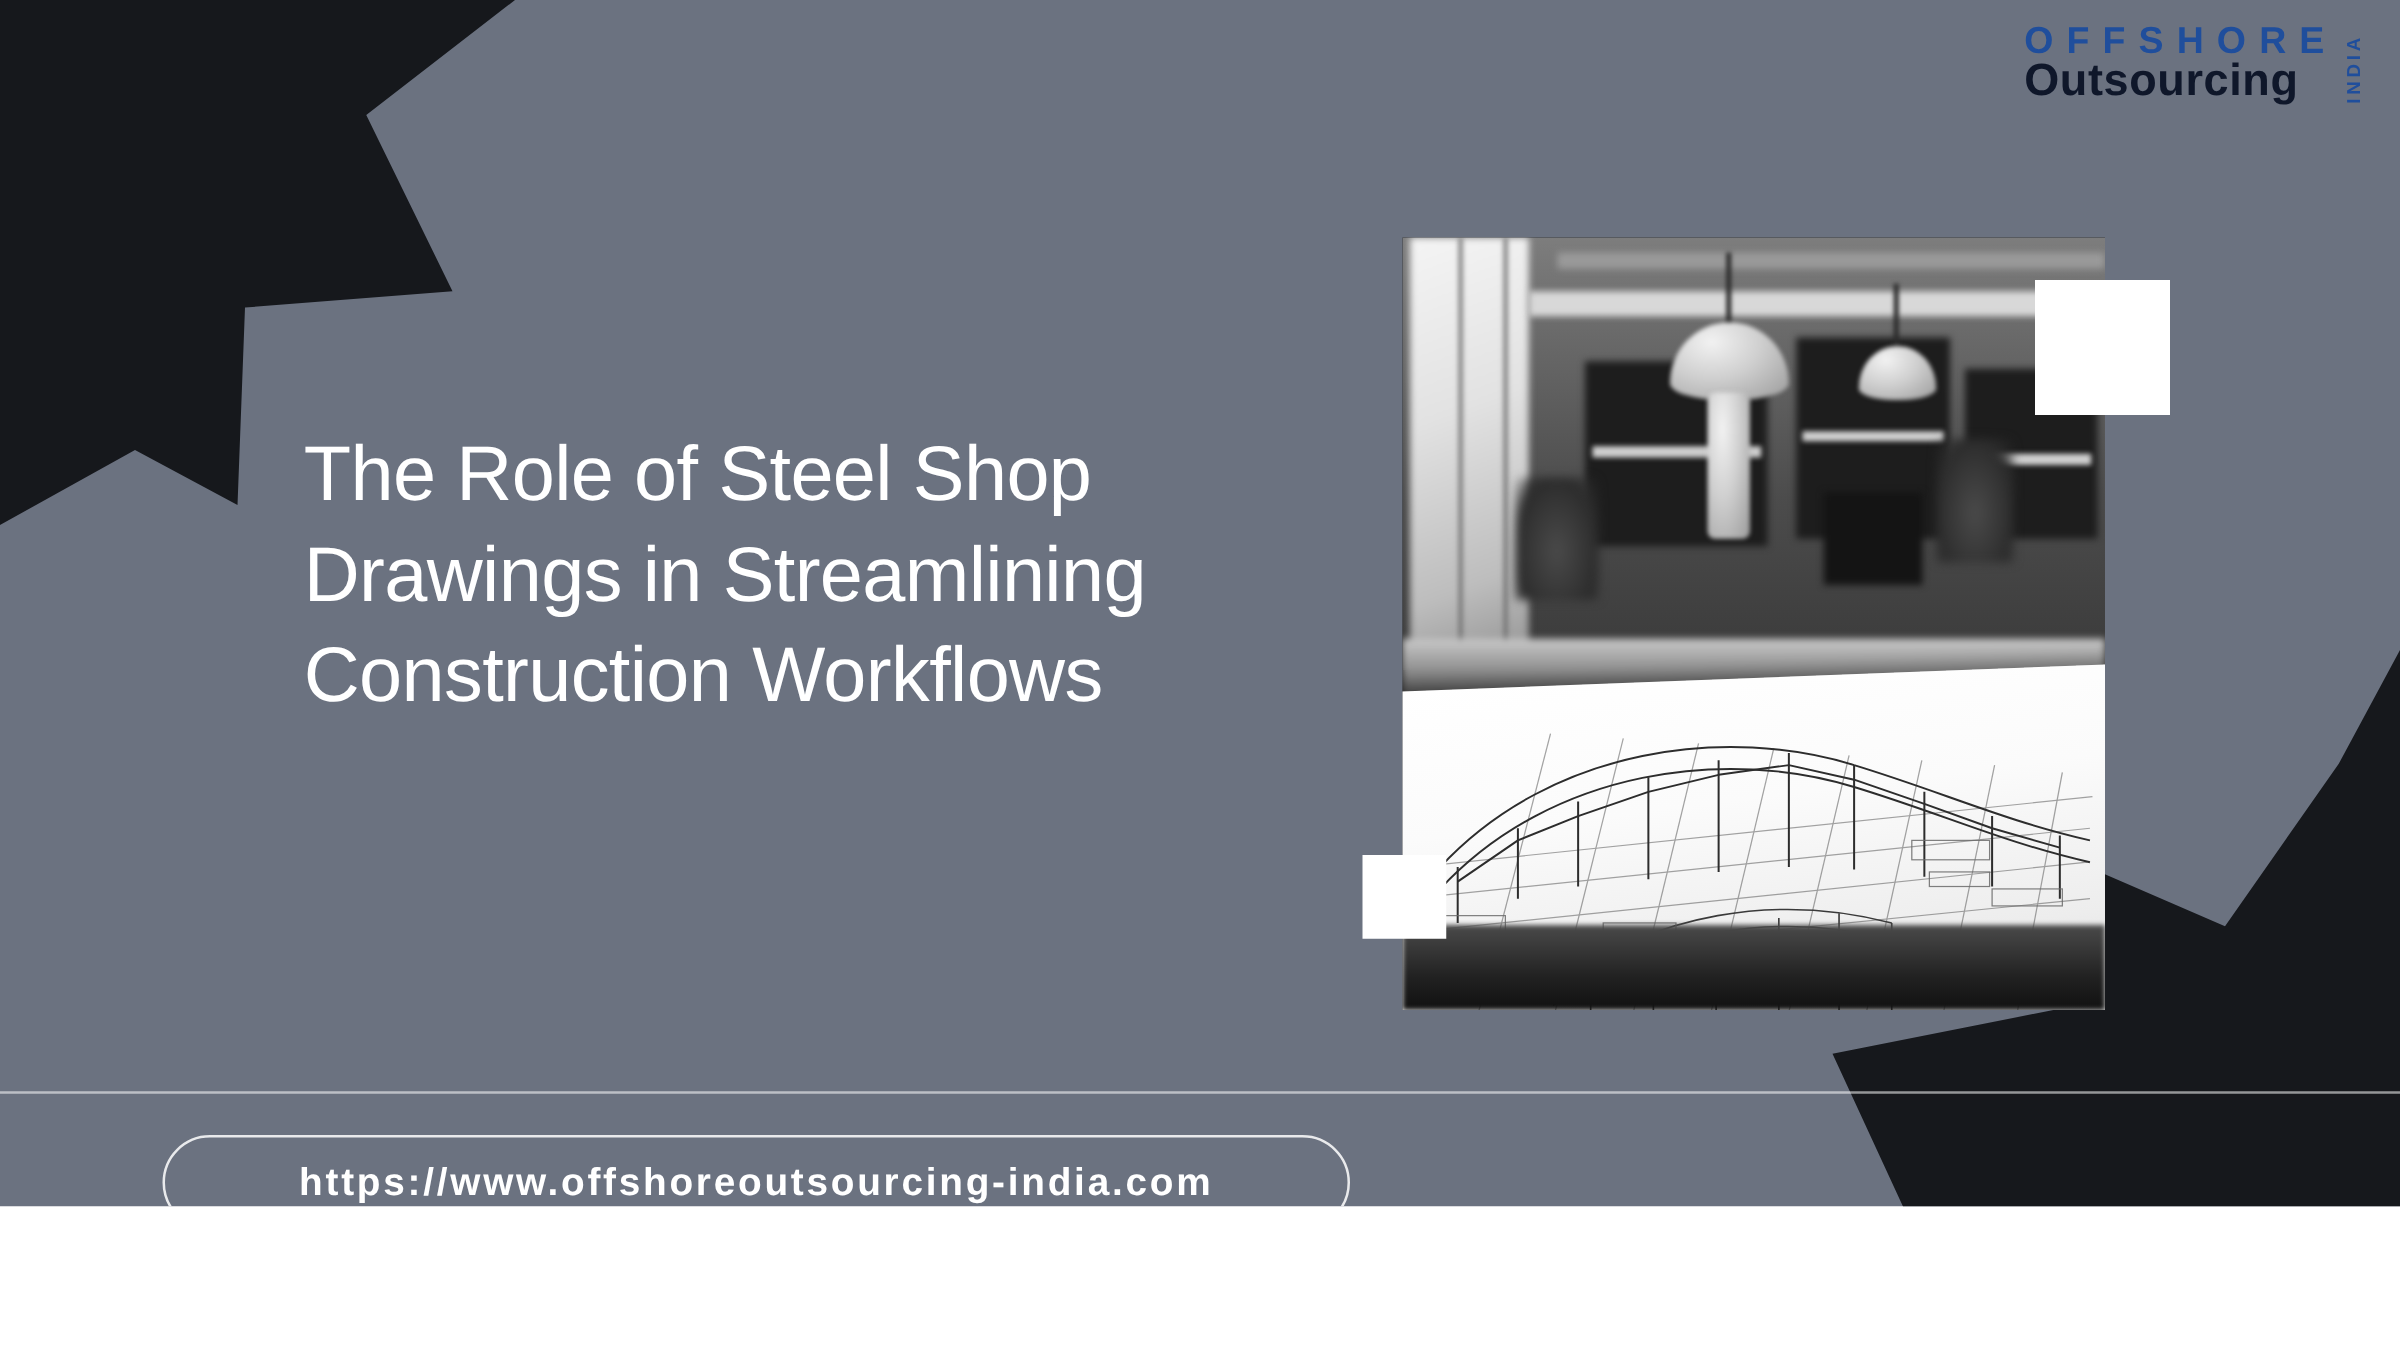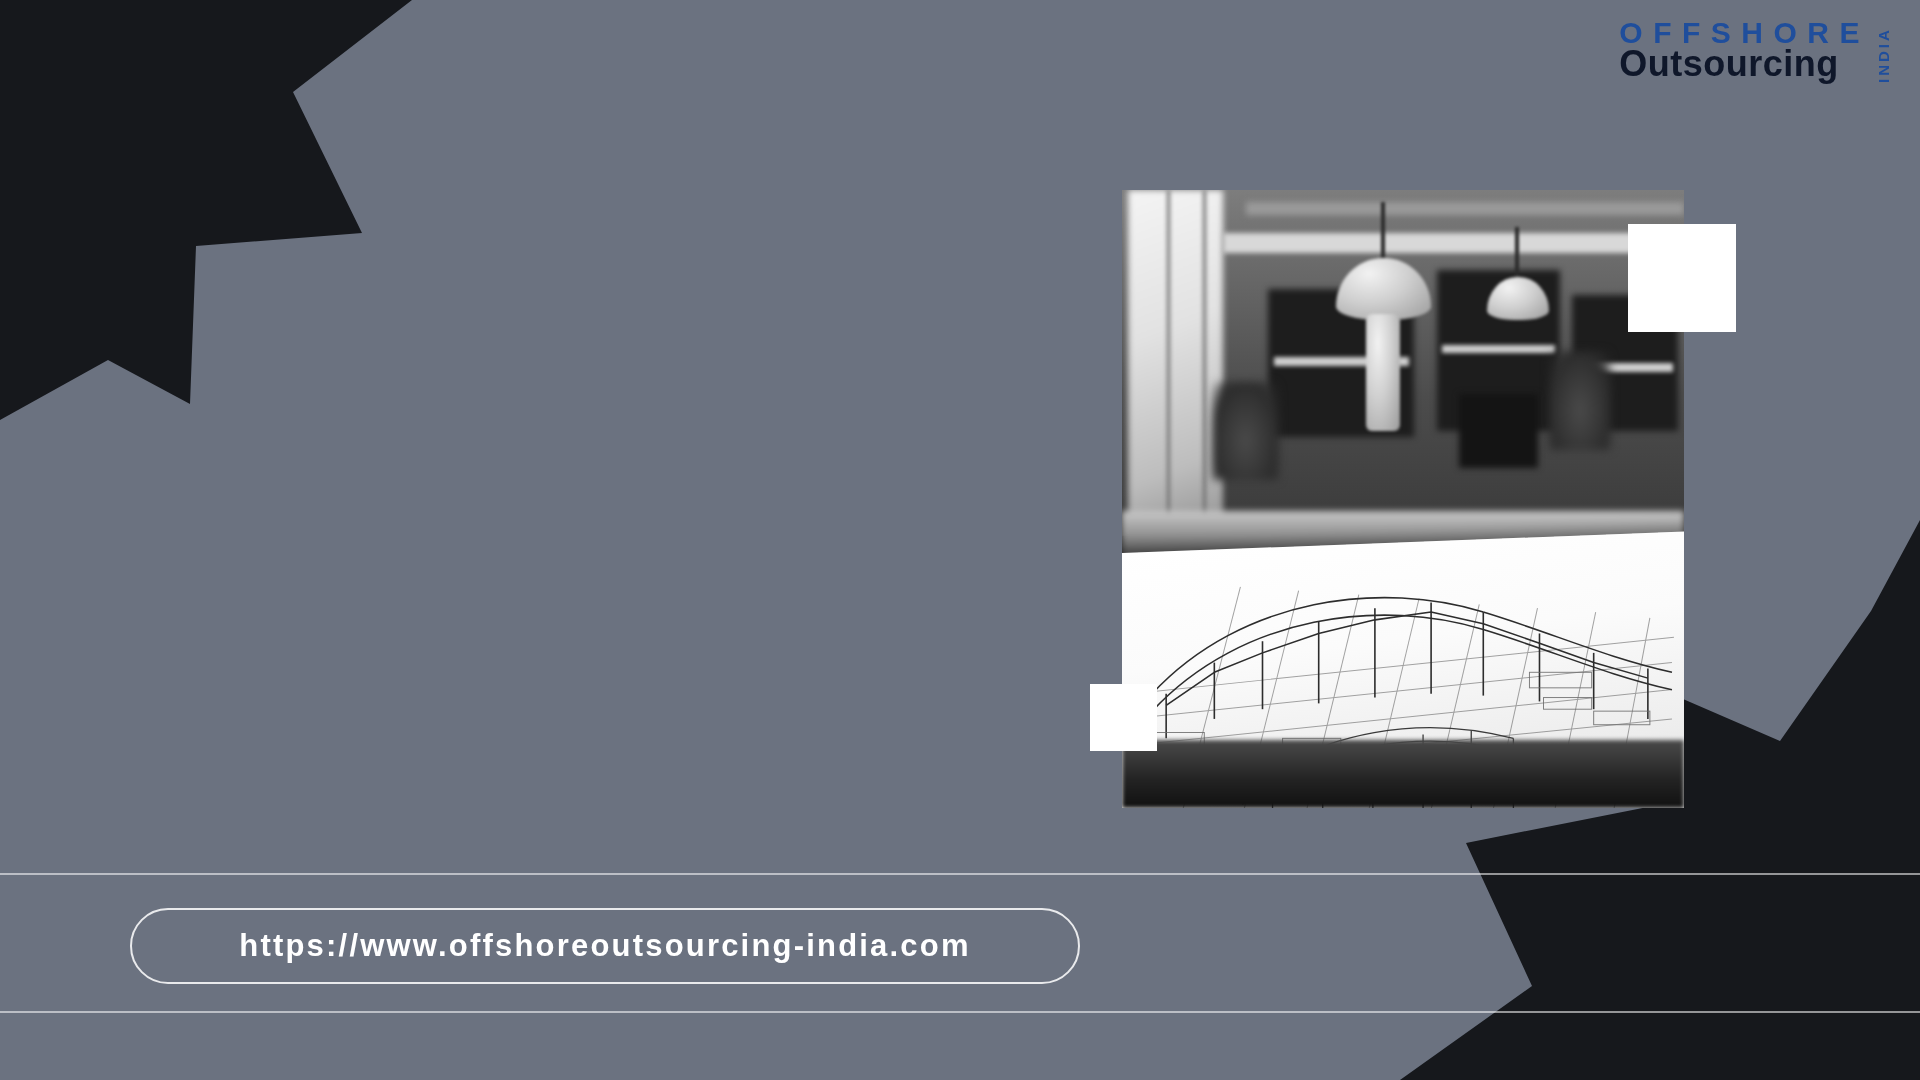--- a/index.html
+++ b/index.html
@@ -3,21 +3,21 @@
 <meta charset="utf-8">
 <style>
   * { margin:0; padding:0; box-sizing:border-box; }
   html, body {
     width:1920px; height:1080px;
     overflow:hidden;
     font-family:"Liberation Sans", sans-serif;
   }
   #stage {
     position:relative;
-    width:1920px; height:1080px;
+    width:1920px; height:965px;
     background:#6b7280;
     overflow:hidden;
     padding-left:32px;
   }
 
   
   .deco-svg {
     position:absolute; left:0; top:0;
     width:1920px; height:1080px;
     pointer-events:none;
@@ -208,20 +208,23 @@
   <div class="rule bot"></div>
 
   <div id="logo">
     <div class="logo-words">
       <span class="offshore">OFFSHORE</span>
       <span class="outsourcing">Outsourcing</span>
     </div>
     <span class="india">INDIA</span>
   </div>
 
+  <h1 id="headline">The Role of Steel Shop
+Drawings in Streamlining
+Construction Workflows</h1>
 
   <div id="photo-card">
     <div id="photo">
       <div class="ph-room"></div>
       <div class="ph-window"></div>
       <div class="ph-window-mullion" style="left:8%;"></div>
       <div class="ph-window-mullion" style="left:14.5%;"></div>
       <div class="ph-beam2"></div>
       <div class="ph-beam"></div>
 

